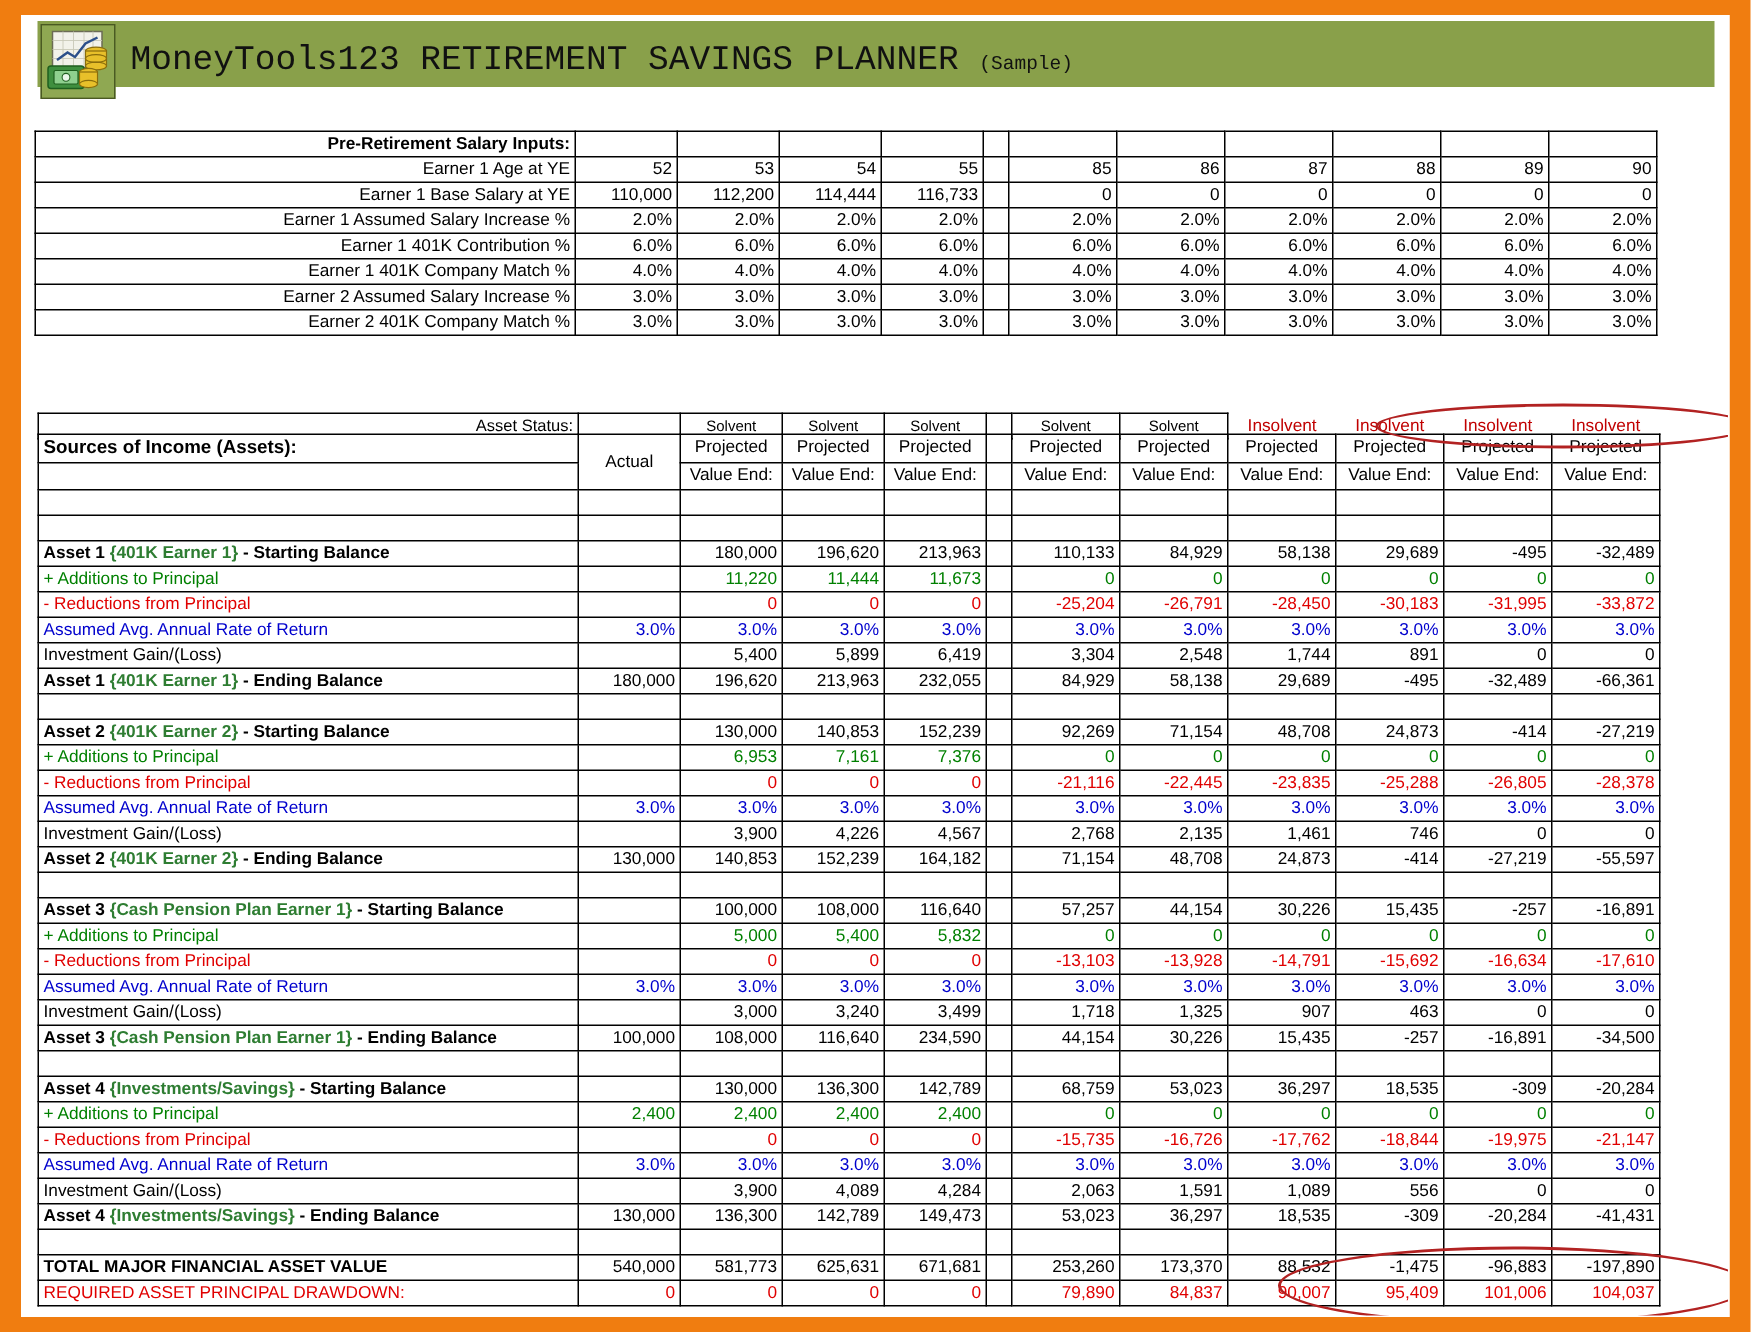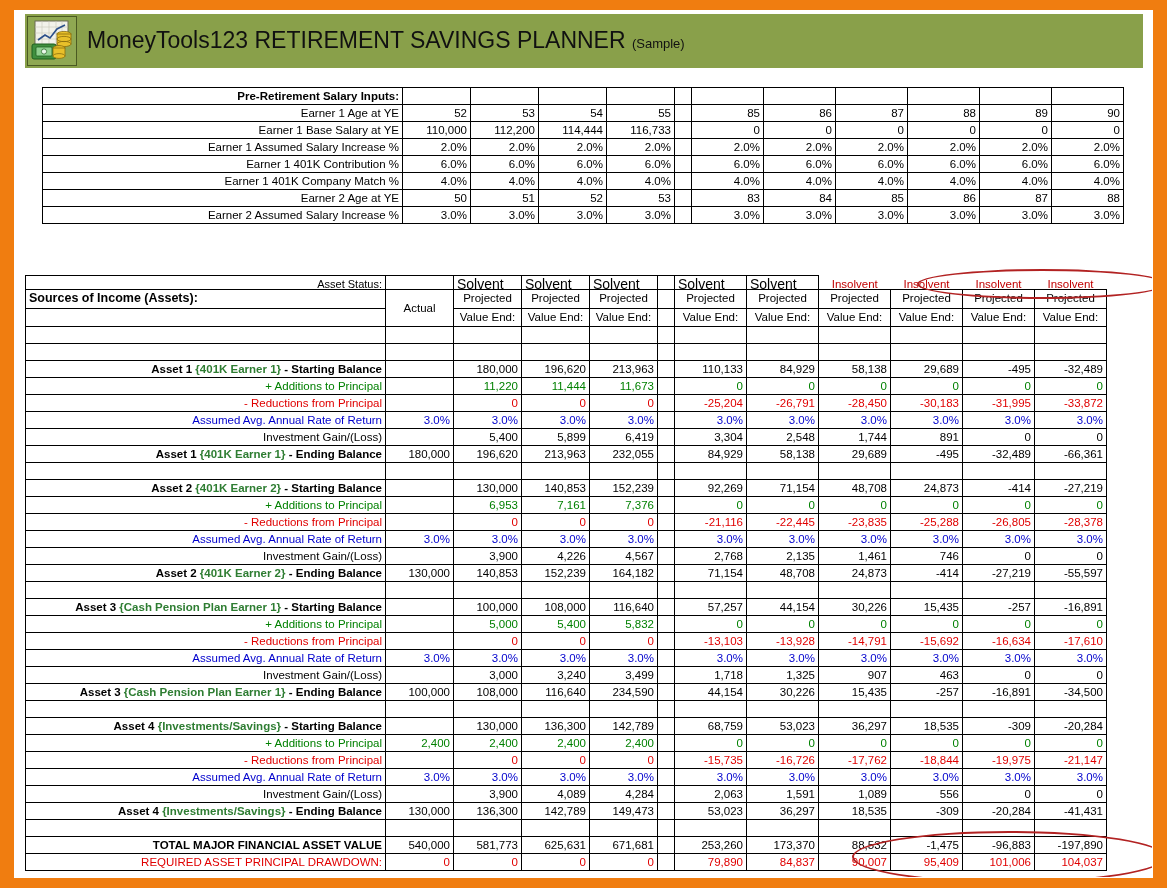--- a/index.html
+++ b/index.html
@@ -18,22 +18,23 @@
   #sheet{
     position:absolute; left:14px; top:10px; width:1139px; height:868px;
     background:#ffffff;
     box-sizing:border-box;
     border:1px solid #ffffff;
     overflow:hidden;
   }
 
   
   .titlebar{
-    position:absolute; left:10px; top:3px; width:1118px; height:54px;
+    position:absolute; left:10px; top:3px; width:1118px; height:44px;
     background:#8AA martinez;
+    font-family:Liberation Mono, monospace;
   }
   .titlebar{background:#89A04A;}
   .logo{
     position:absolute; left:2px; top:2px; width:50px; height:50px;
     background:#8fa852;
     border:1px solid #4a5a22;
     box-sizing:border-box;
   }
   .logo svg{display:block;}
   .title-text{
@@ -77,35 +78,35 @@
     border:none;
     background:repeating-linear-gradient(45deg,#ffffff 0 3px,#000000 3px 4px);
   }
   .green{color:#008000;}
   .red{color:#E00000;}
   .blue{color:#0000CD;}
   .bold{font-weight:bold;}
   .assetname{color:#2E7D32;}
 
   
-  #inputs{ position:absolute; left:27px; top:76px; }
+  #inputs{ position:absolute; left:8px; top:76px; }
   #statusrow{ position:absolute; left:10px; top:264px; }
   #mainblock{ position:absolute; left:10px; top:278px; }
   td.sectlabel{
     text-align:left;font-weight:bold;font-size:12.5px;background:#fff;
   }
   td.sectlabel2{
     text-align:left;font-weight:bold;font-size:12.5px;background:#4E5B22;color:#fff;
   }
-  td.rowlabel{ text-align:right; }
+  td.rowlabel{ text-align:left; }
   td.spacer{ border:none;height:9px;background:#fff;}
 
   td.insolvent{ background:#F9D2D2; color:#C00000; text-align:center;}
   td.statuslbl{ border:none;text-align:right;font-size:11px;}
-  td.statusval{ border:none;text-align:left;font-size:14px;}
+  td.statusval{ border:none;text-align:center;font-size:10px;}
 
   
   .ellipse{
     position:absolute;
     border:2px solid #B22222;
     border-radius:50%;
     pointer-events:none;
   }
   #ellipse-status{ left:902px; top:258px; width:246px; height:26px; }
   #ellipse-totals{ left:837px; top:820px; width:310px; height:48px; }
@@ -247,35 +248,35 @@
             <td class="num">4.0%</td>
             <td class="hatch"></td>
             <td class="num">4.0%</td>
             <td class="num">4.0%</td>
             <td class="num">4.0%</td>
             <td class="num">4.0%</td>
             <td class="num">4.0%</td>
             <td class="num">4.0%</td>
           </tr>
           <tr>
-            <td class="lbl">Earner 2 Age at YE</td>
-            <td class="num">50</td>
-            <td class="num">51</td>
-            <td class="num">52</td>
-            <td class="num">53</td>
-            <td class="hatch"></td>
-            <td class="num">83</td>
-            <td class="num">84</td>
-            <td class="num">85</td>
-            <td class="num">86</td>
-            <td class="num">87</td>
-            <td class="num">88</td>
-          </tr>
-          <tr>
             <td class="lbl">Earner 2 Assumed Salary Increase %</td>
+            <td class="num">3.0%</td>
+            <td class="num">3.0%</td>
+            <td class="num">3.0%</td>
+            <td class="num">3.0%</td>
+            <td class="hatch"></td>
+            <td class="num">3.0%</td>
+            <td class="num">3.0%</td>
+            <td class="num">3.0%</td>
+            <td class="num">3.0%</td>
+            <td class="num">3.0%</td>
+            <td class="num">3.0%</td>
+          </tr>
+          <tr>
+            <td class="lbl">Earner 2 401K Company Match %</td>
             <td class="num">3.0%</td>
             <td class="num">3.0%</td>
             <td class="num">3.0%</td>
             <td class="num">3.0%</td>
             <td class="hatch"></td>
             <td class="num">3.0%</td>
             <td class="num">3.0%</td>
             <td class="num">3.0%</td>
             <td class="num">3.0%</td>
             <td class="num">3.0%</td>

